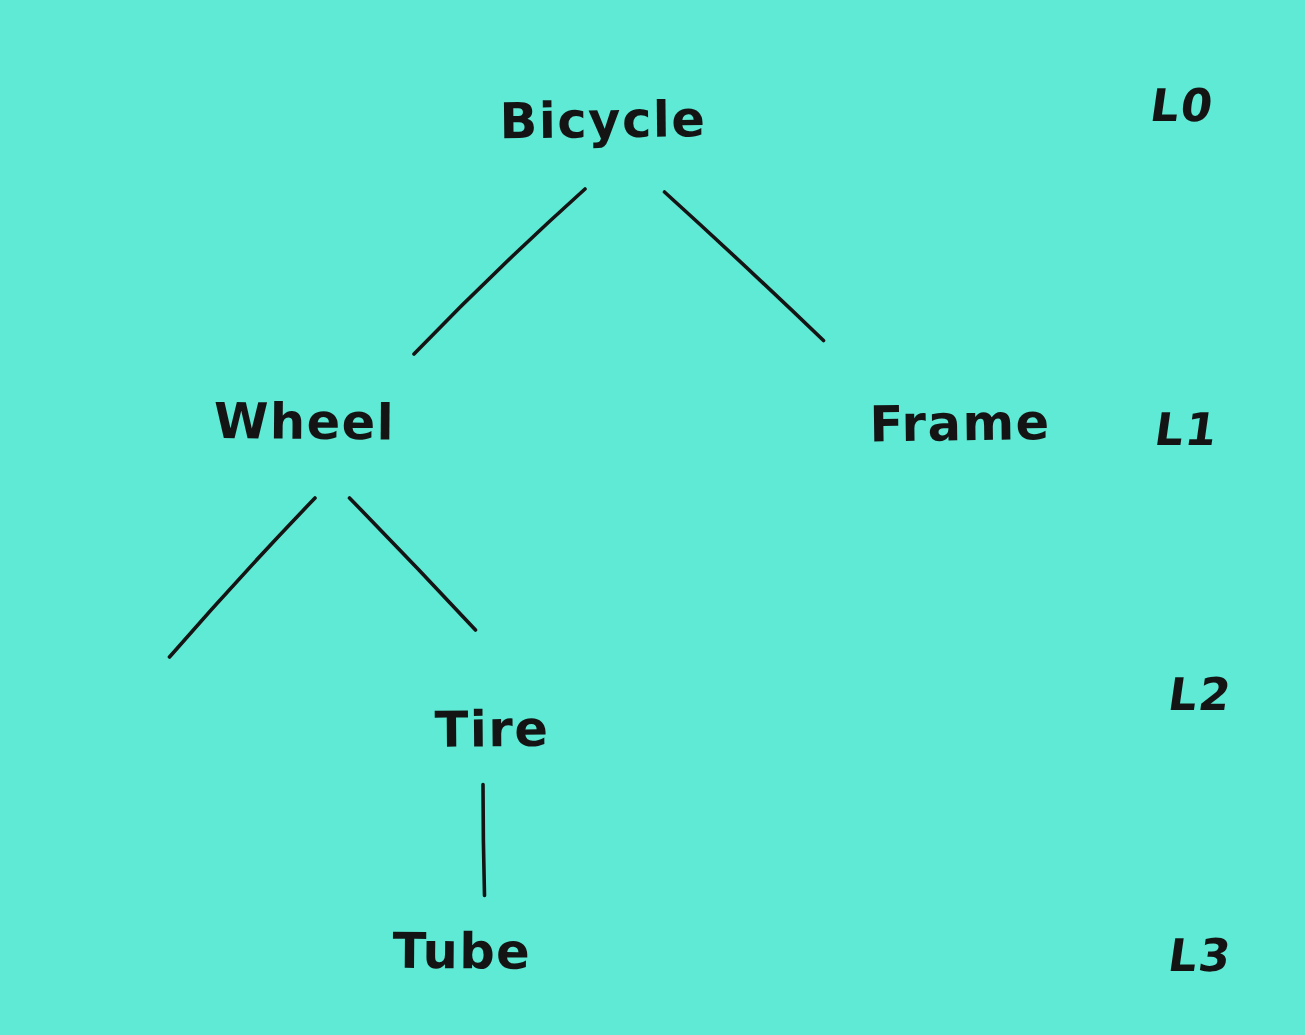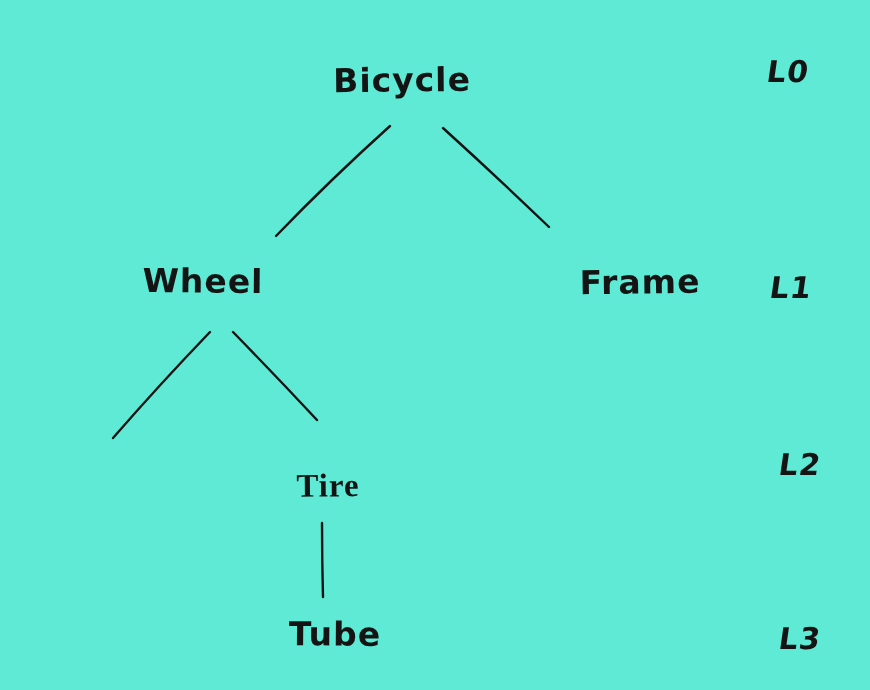--- a/index.html
+++ b/index.html
@@ -44,22 +44,22 @@
     font-weight: 700;
     font-size: 30px;
     letter-spacing: 1px;
     white-space: nowrap;
   }
   
   .n-bicycle { left: 402px; top: 80px;  transform: translate(-50%,-50%) rotate(-0.6deg); }
   .n-wheel   { left: 203px; top: 281px; transform: translate(-50%,-50%) rotate(0.5deg); }
   .n-frame   { left: 640px; top: 282px; transform: translate(-50%,-50%) rotate(-0.8deg); }
   .n-rim     { left: 123px; top: 488px; transform: translate(-50%,-50%) rotate(0.6deg); }
-  .n-tire    { left: 328px; top: 486px; transform: translate(-50%,-50%) rotate(-0.5deg); font-family: Liberation Serif, serif; }
-  .n-tube    { left: 308px; top: 634px; transform: translate(-50%,-50%) rotate(0.4deg); margin-left: 27px; }
+  .n-tire    { left: 328px; top: 486px; transform: translate(-50%,-50%) rotate(-0.5deg); }
+  .n-tube    { left: 308px; top: 634px; transform: translate(-50%,-50%) rotate(0.4deg); }
   .l-0 { left: 788px; top: 71px; }
   .l-1 { left: 791px; top: 287px; }
   .l-2 { left: 800px; top: 464px; }
   .l-3 { left: 800px; top: 638px; }
 </style>
 </head>
 <body>
 
 <div class="canvas">
 

